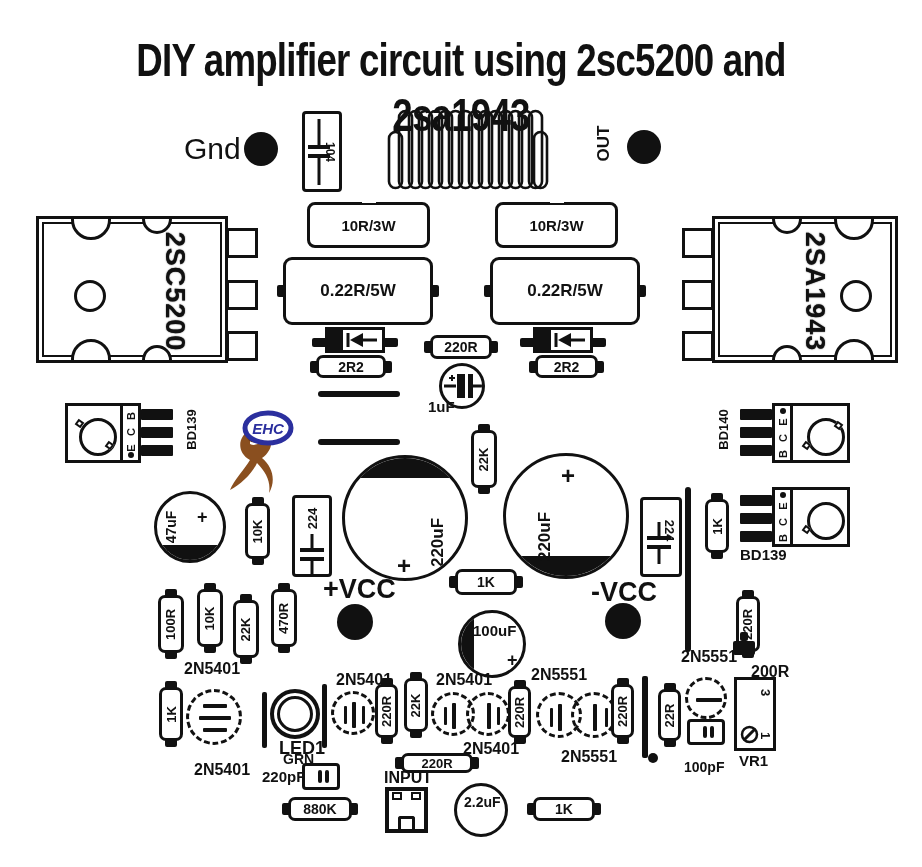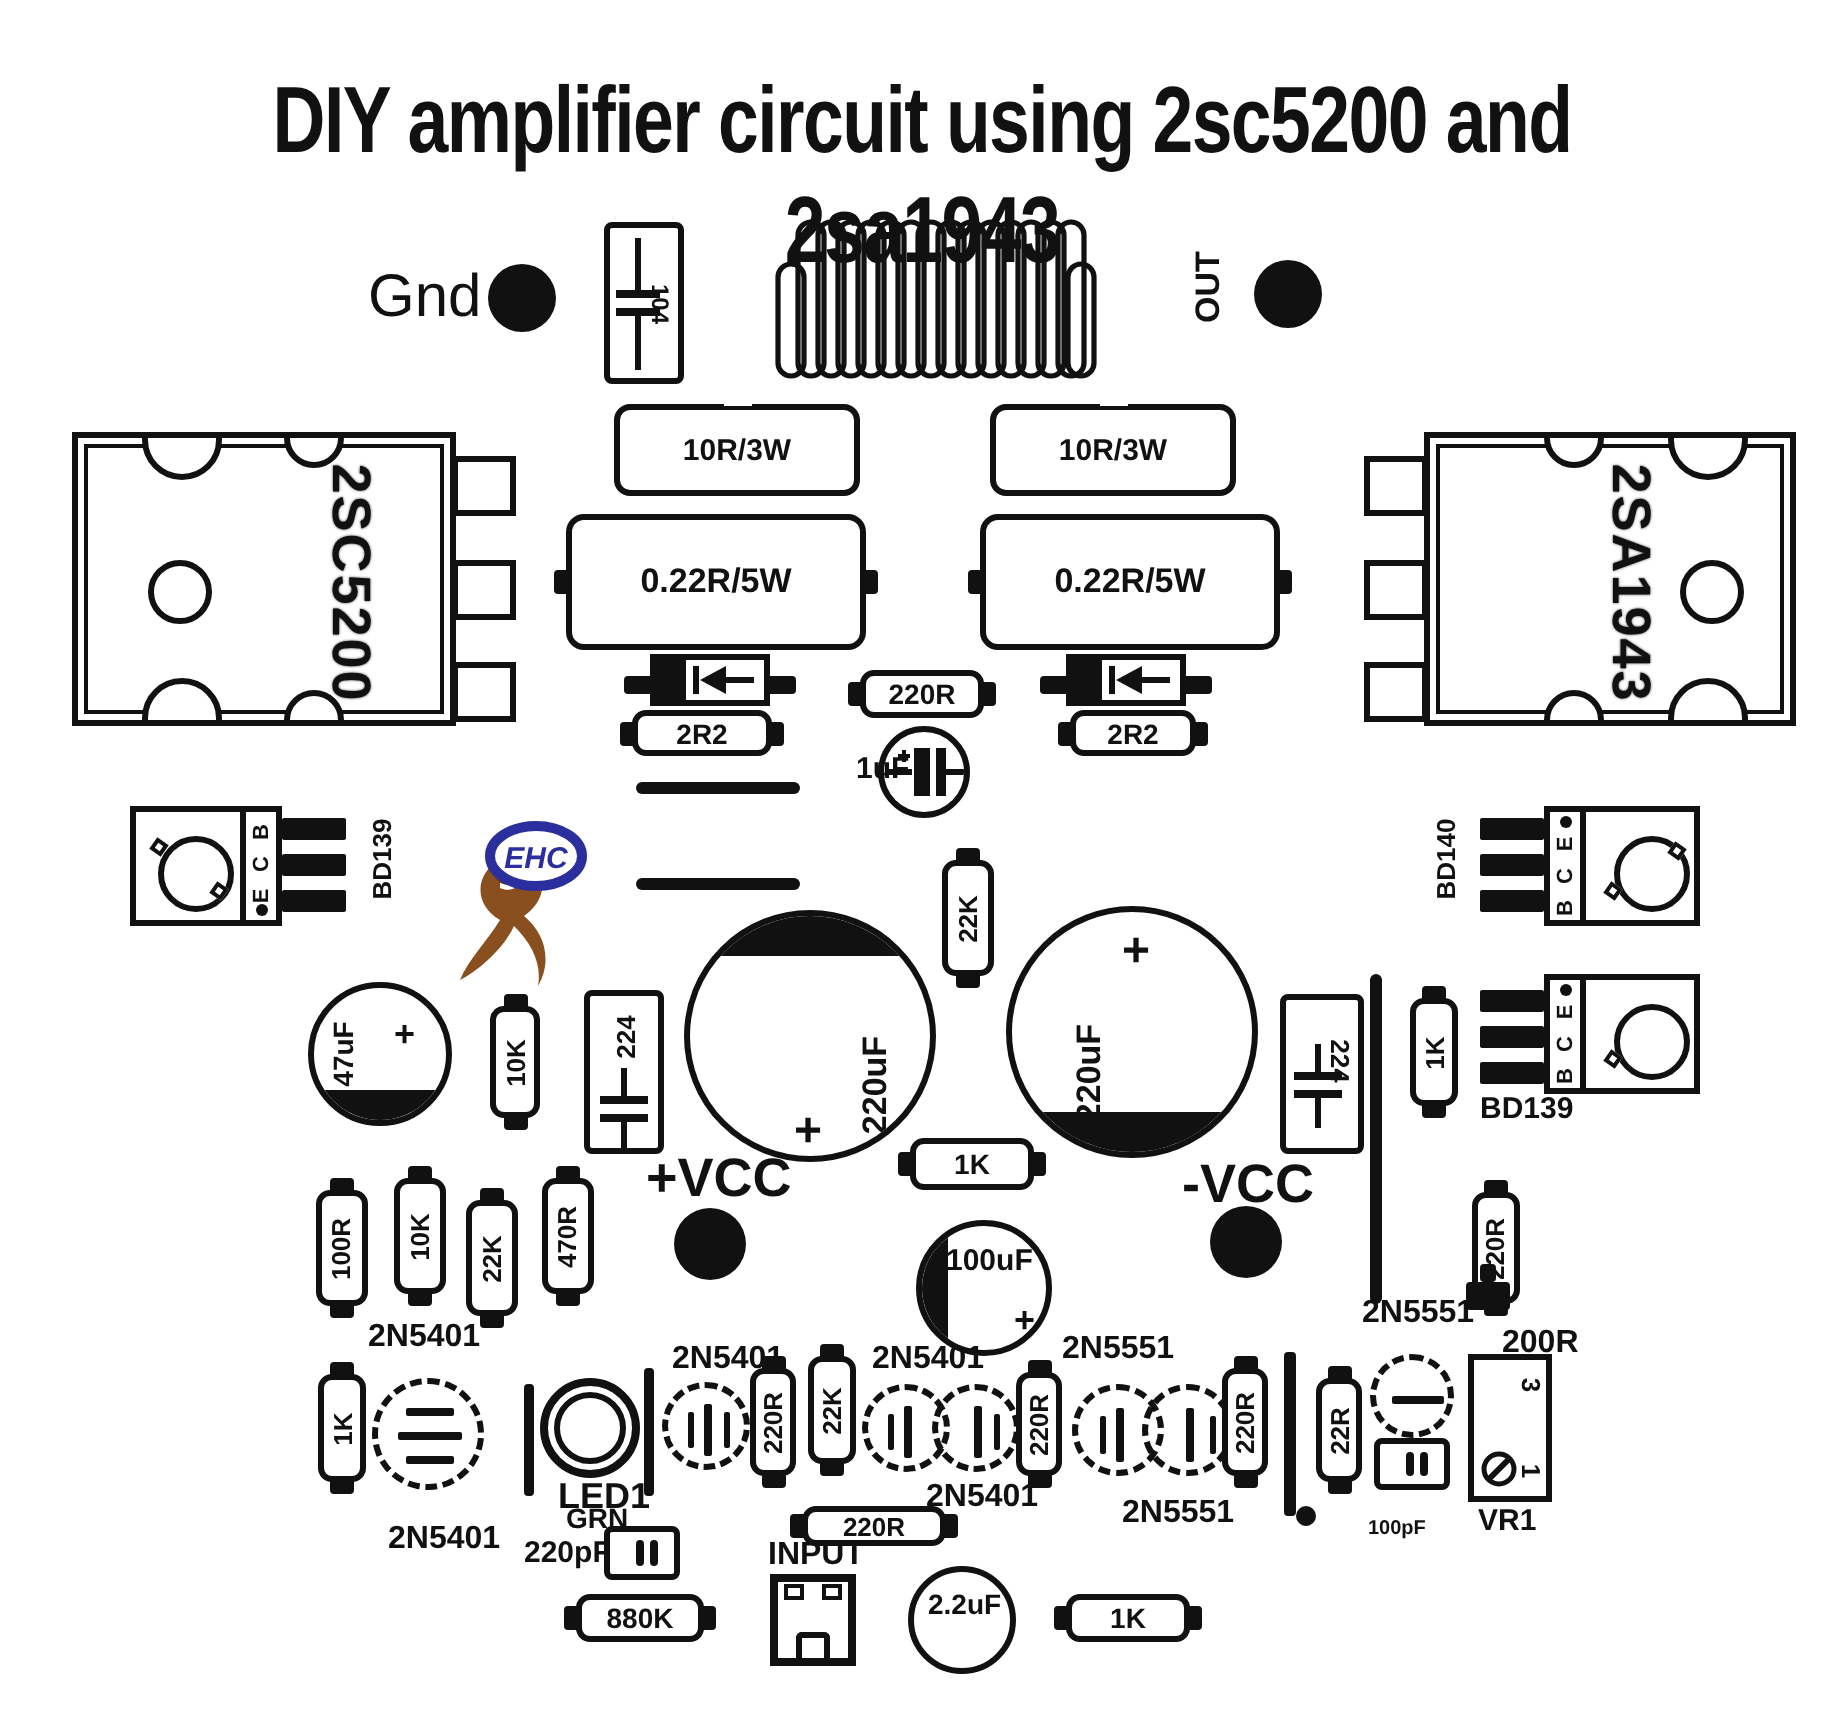--- a/index.html
+++ b/index.html
@@ -158,21 +158,21 @@
   <div class="ccap" style="left:439px;top:363px;width:46px;height:46px;border-width:3px;">
     <svg class="abs" style="left:2px;top:7px;" width="38" height="26" viewBox="0 0 38 26">
       <line x1="0" y1="13" x2="12" y2="13" stroke="#111" stroke-width="3"></line>
       <line x1="5" y1="5" x2="11" y2="5" stroke="#111" stroke-width="2"></line>
       <line x1="8" y1="2" x2="8" y2="8" stroke="#111" stroke-width="2"></line>
       <rect x="13" y="1" width="8" height="24" fill="#111"></rect>
       <rect x="24" y="1" width="5" height="24" fill="#111"></rect>
       <line x1="29" y1="13" x2="38" y2="13" stroke="#111" stroke-width="3"></line>
     </svg>
   </div>
-  <div class="txt" style="left:428px;top:377px;font-size:15px;">1uF</div>
+  <div class="txt" style="left:428px;top:399px;font-size:15px;">1uF</div>
 
 
   <div class="sq" style="left:65px;top:403px;width:58px;height:60px;">
     <div class="hole" style="left:11px;top:12px;width:32px;height:32px;border-width:3px;"></div>
     <div class="abs" style="left:8px;top:14px;width:7px;height:7px;border:2.5px solid #111;background:#fff;transform:rotate(35deg);"></div>
     <div class="abs" style="left:38px;top:36px;width:7px;height:7px;border:2.5px solid #111;background:#fff;transform:rotate(35deg);"></div>
   </div>
   <div class="strip" style="left:120px;top:403px;width:21px;height:60px;">
     <b style="top:4px;">B</b>
     <b style="top:20px;">C</b>
@@ -390,21 +390,21 @@
     </div>
 
   <div class="fp" style="left:685px;top:677px;width:42px;height:42px;">
     <i style="left:8px;top:18px;width:26px;height:4px;"></i>
   </div>
 
   <div class="bcap" style="left:687px;top:719px;width:38px;height:26px;">
     <div class="bar" style="left:13px;top:4px;width:4px;height:12px;"></div>
     <div class="bar" style="left:20px;top:4px;width:4px;height:12px;"></div>
   </div>
-  <div class="txt" style="left:684px;top:760px;font-size:10px;">100pF</div>
+  <div class="txt" style="left:684px;top:760px;font-size:14px;">100pF</div>
 
   <div class="txt" style="left:751px;top:664px;font-size:16px;">200R</div>
   <div class="bar" style="left:733px;top:641px;width:22px;height:14px;"></div>
   <div class="bar" style="left:740px;top:632px;width:8px;height:9px;"></div>
   <div class="sq" style="left:734px;top:677px;width:42px;height:74px;">
     <span class="txt rot90" style="right:4px;top:6px;font-size:13px;">3</span>
     <svg class="abs" style="left:3px;bottom:4px;" width="19" height="19" viewBox="0 0 19 19">
       <circle cx="9.5" cy="9.5" r="7.5" fill="#fff" stroke="#111" stroke-width="2.5"></circle>
       <line x1="4.5" y1="14.5" x2="14.5" y2="4.5" stroke="#111" stroke-width="3"></line>
     </svg>

